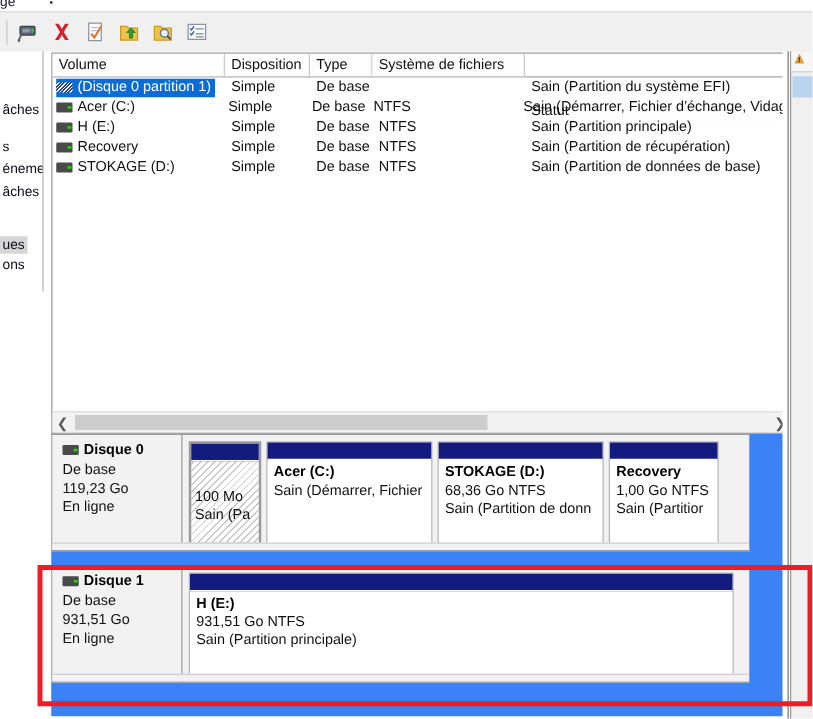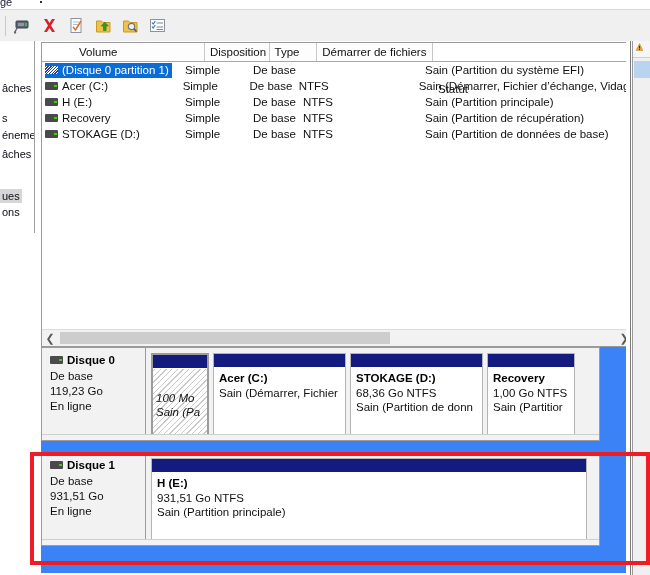--- a/index.html
+++ b/index.html
@@ -80,21 +80,21 @@
   .dparts{position:absolute;left:105px;top:0;right:0;height:100%;background:#f2f2f2;padding:5px 4px 0 4px;box-sizing:border-box;
      display:flex;gap:4px;}
   .part{position:relative;box-sizing:border-box;background:#ffffff;border:1px solid #b4b4b4;height:83px;}
   .part .bar{height:13px;background:#131b7e;border-bottom:1px solid #ffffff;}
   .part .pbody{padding:4px 5px 0 5px;overflow:hidden;height:66px;box-sizing:border-box;}
   .part .pt{font-weight:bold;font-size:11.5px;color:#000;white-space:nowrap;margin-bottom:2px;}
   .part .pl{font-size:11.5px;color:#111;white-space:nowrap;line-height:14px;}
   .part.efi{background:repeating-linear-gradient(135deg,#ffffff 0 3px,#c9c9c9 3px 4px);
      border:2px solid #9b9b9b;}
   .part.efi .pbody{padding-left:3px;}
-  .part.efi .pl{background:transparent;font-style:italic;}
+  .part.efi .pl{background:transparent;}
   .disk .dscroll{position:absolute;left:0;bottom:0;width:100%;height:5px;background:#f2f2f2;border-top:1px solid #cfcfcf;}
 
   
   .redbox{position:absolute;left:30px;top:452px;width:620px;height:113px;
      border:4px solid #ee1c25;box-sizing:border-box;pointer-events:none;}
 
   
   .actions{position:absolute;left:632px;top:41px;width:18px;height:534px;background:#f0f0f0;border-left:1px solid #9a9a9a;overflow:hidden;}
   .act-head{position:absolute;left:0;top:0;width:100%;height:17px;background:#f6f6f6;border-bottom:1px solid #cfcfcf;
      font-size:10.5px;line-height:17px;padding-left:3px;color:#111;white-space:nowrap;box-sizing:border-box;}
@@ -172,24 +172,24 @@
       <div class="tree-item" style="top: 106px;">âches</div>
       <div class="tree-item sel" style="top: 148px;">ues</div>
       <div class="tree-item" style="top: 164px;">ons</div>
     </div>
   <div class="tree-div"></div>
 
   <div class="content">
 
     <div class="vlist">
       <div class="vhead">
-          <div class="vh" style="width: 138px; margin-left: 32px;">Volume</div>
+          <div class="vh" style="width: 138px;">Volume</div>
           <div class="vh" style="width: 68px;">Disposition</div>
           <div class="vh" style="width: 50px;">Type</div>
-          <div class="vh" style="width: 122px;">Démarrer de fichiers</div>
+          <div class="vh" style="width: 122px;">Système de fichiers</div>
           <div class="vh" style="width: 210px; margin-top: 37px;">Statut</div>
         </div>
       <div class="vrows">
           <div class="vrow sel">
             <div class="vc name" style="width: 138px;">
               <span class="vname-wrap">
                 <span class="dglyph hatch">
                   <span class="body"></span>
                 </span>
                 <span class="vname-txt">(Disque 0 partition 1)</span>

